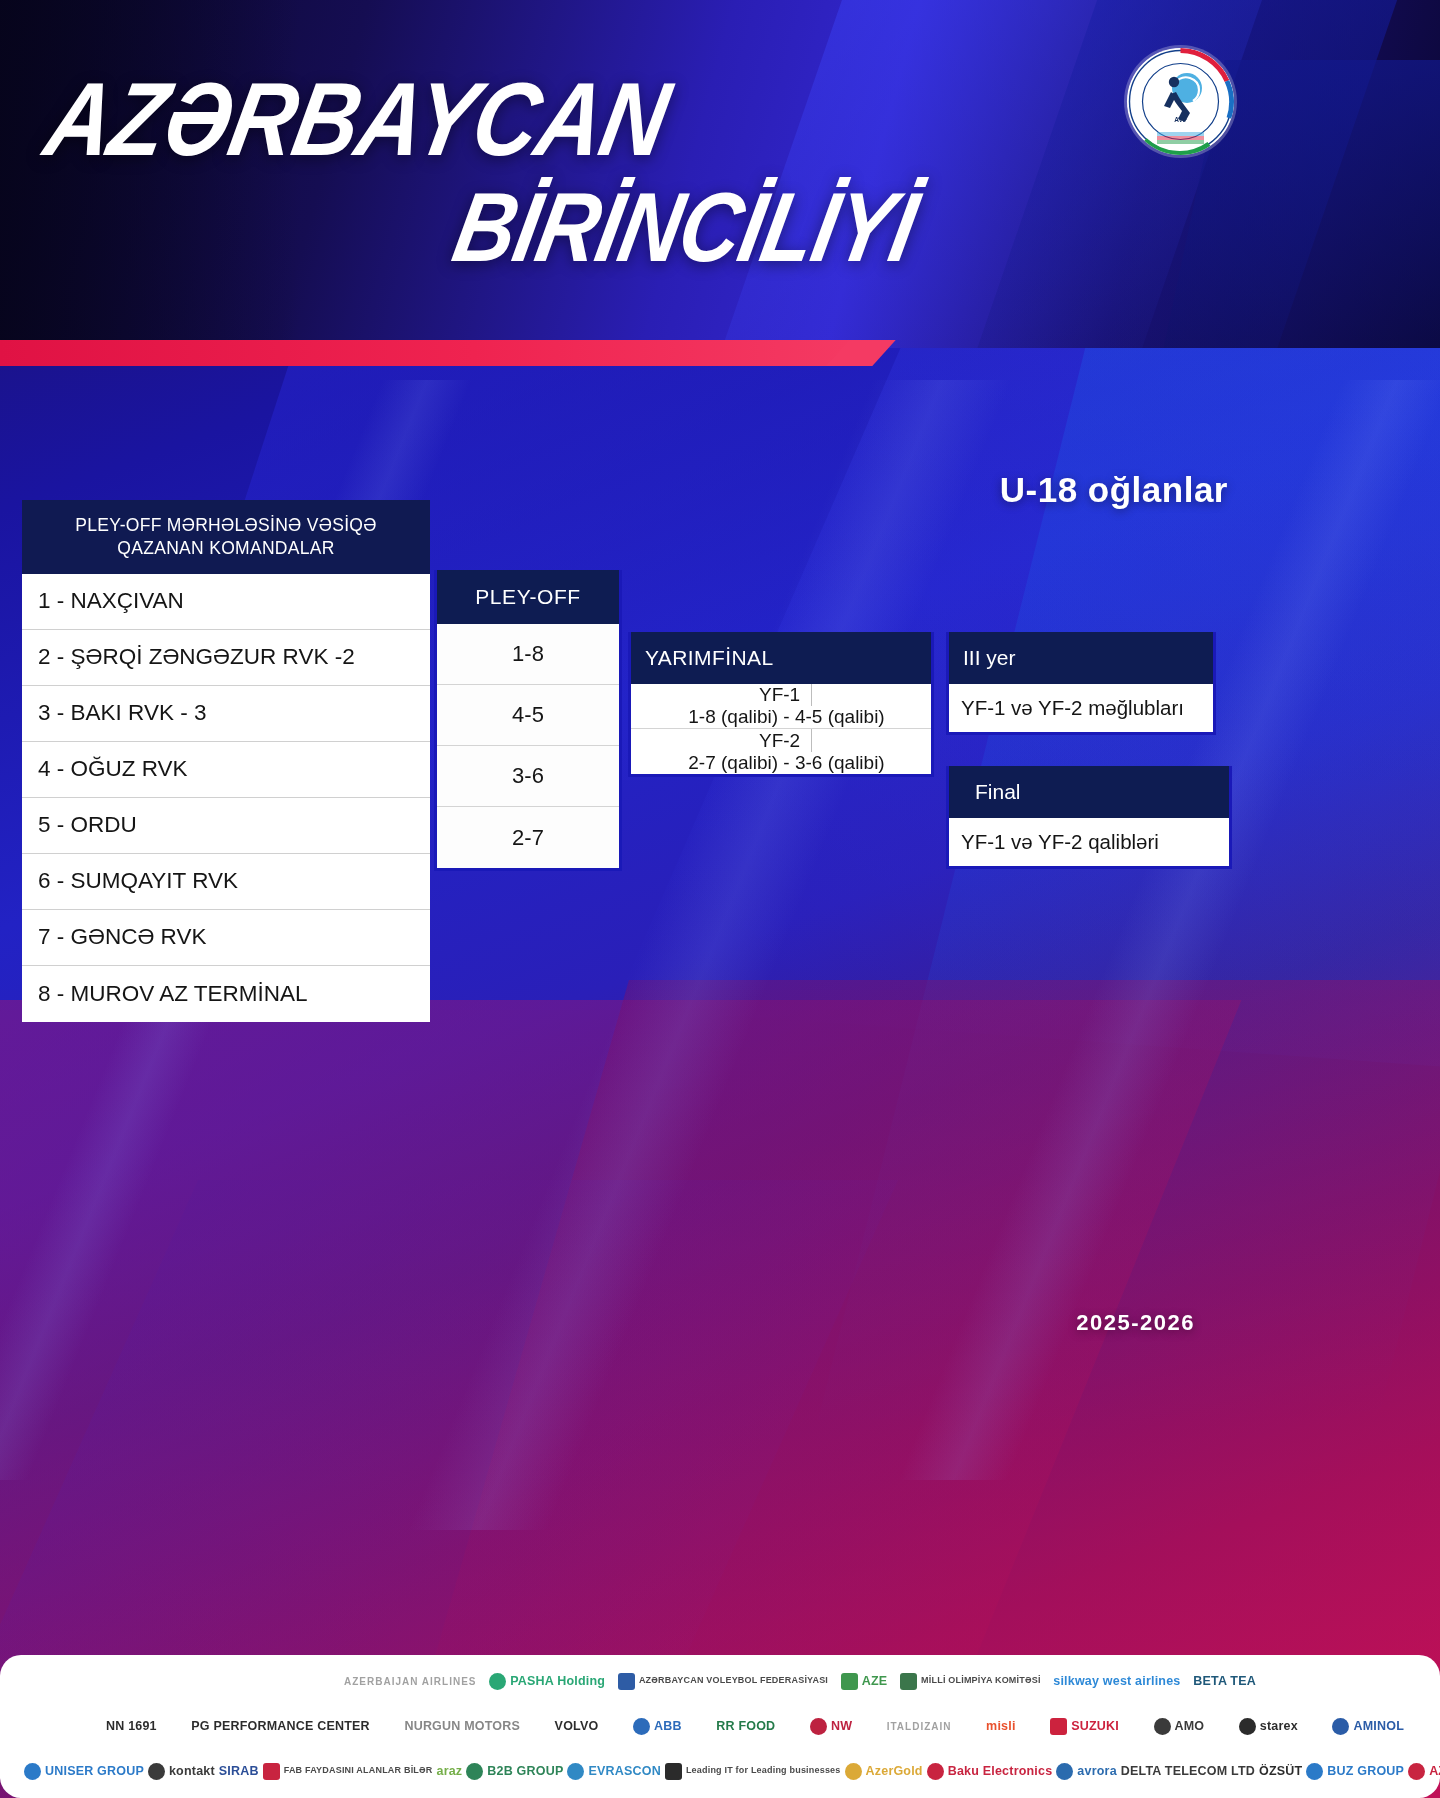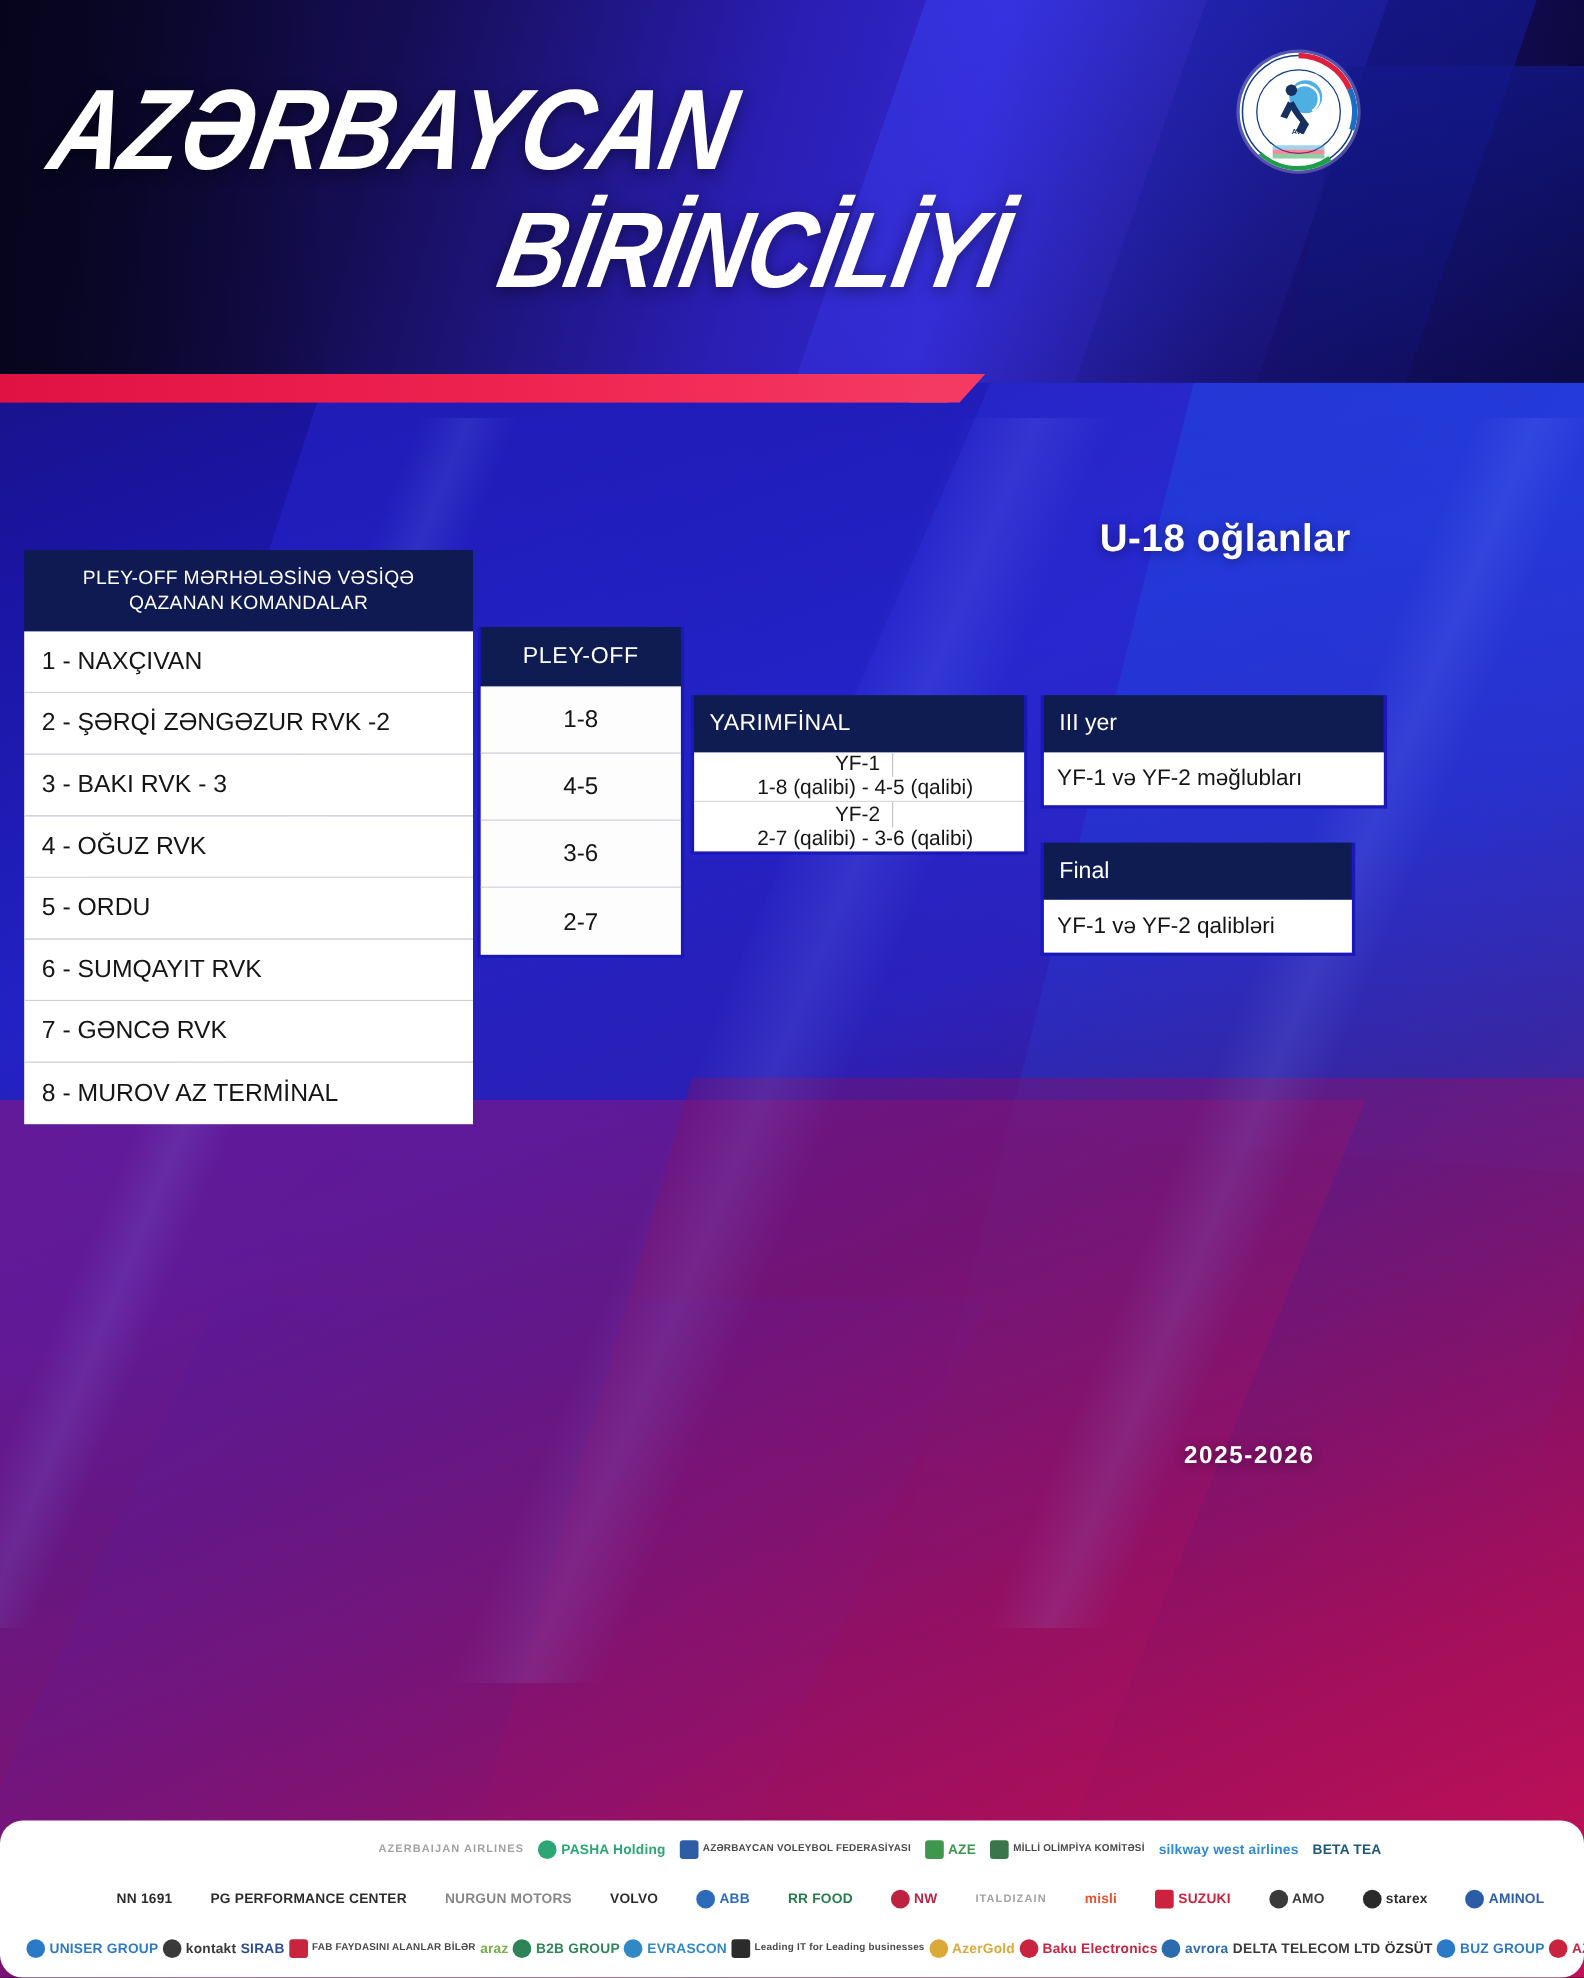--- a/index.html
+++ b/index.html
@@ -188,21 +188,21 @@
   .sf-row:last-child { border-bottom: none; }
   .sf-code {
     width: 62px; font-size: 19px; text-align: left; padding-left: 9px;
     border-right: 1.5px solid #bdbdbd; height: 100%;
     display: flex; align-items: center;
   }
   .sf-match { flex: 1; font-size: 19px; padding-left: 11px; }
 
   
   .third-table {
-    position: absolute; left: 946px; top: 632px; width: 315px;
+    position: absolute; left: 946px; top: 632px; width: 270px;
     border-left: 3px solid #1a19b8;
     border-right: 3px solid #1a19b8;
     border-bottom: 3px solid #1a19b8;
   }
   .third-head {
     background: #0e1c52; color: #fff;
     font-size: 21px; font-weight: 500;
     padding: 14px 0 14px 14px;
   }
   .third-row {
@@ -214,21 +214,21 @@
   
   .final-table {
     position: absolute; left: 946px; top: 766px; width: 286px;
     border-left: 3px solid #1a19b8;
     border-right: 3px solid #1a19b8;
     border-bottom: 3px solid #1a19b8;
   }
   .final-head {
     background: #0e1c52; color: #fff;
     font-size: 21px; font-weight: 500;
-    padding: 14px 0 14px 14px;
+    padding: 14px 0 14px 26px;
   }
   .final-row {
     background: #ffffff; color: #151515;
     font-size: 20.5px; padding: 12px 0 12px 12px;
     height: 48px; display: flex; align-items: center;
   }
 
   
   .sponsor-bar {
     position: absolute; left: 0; bottom: 0; width: 1440px; height: 143px;

